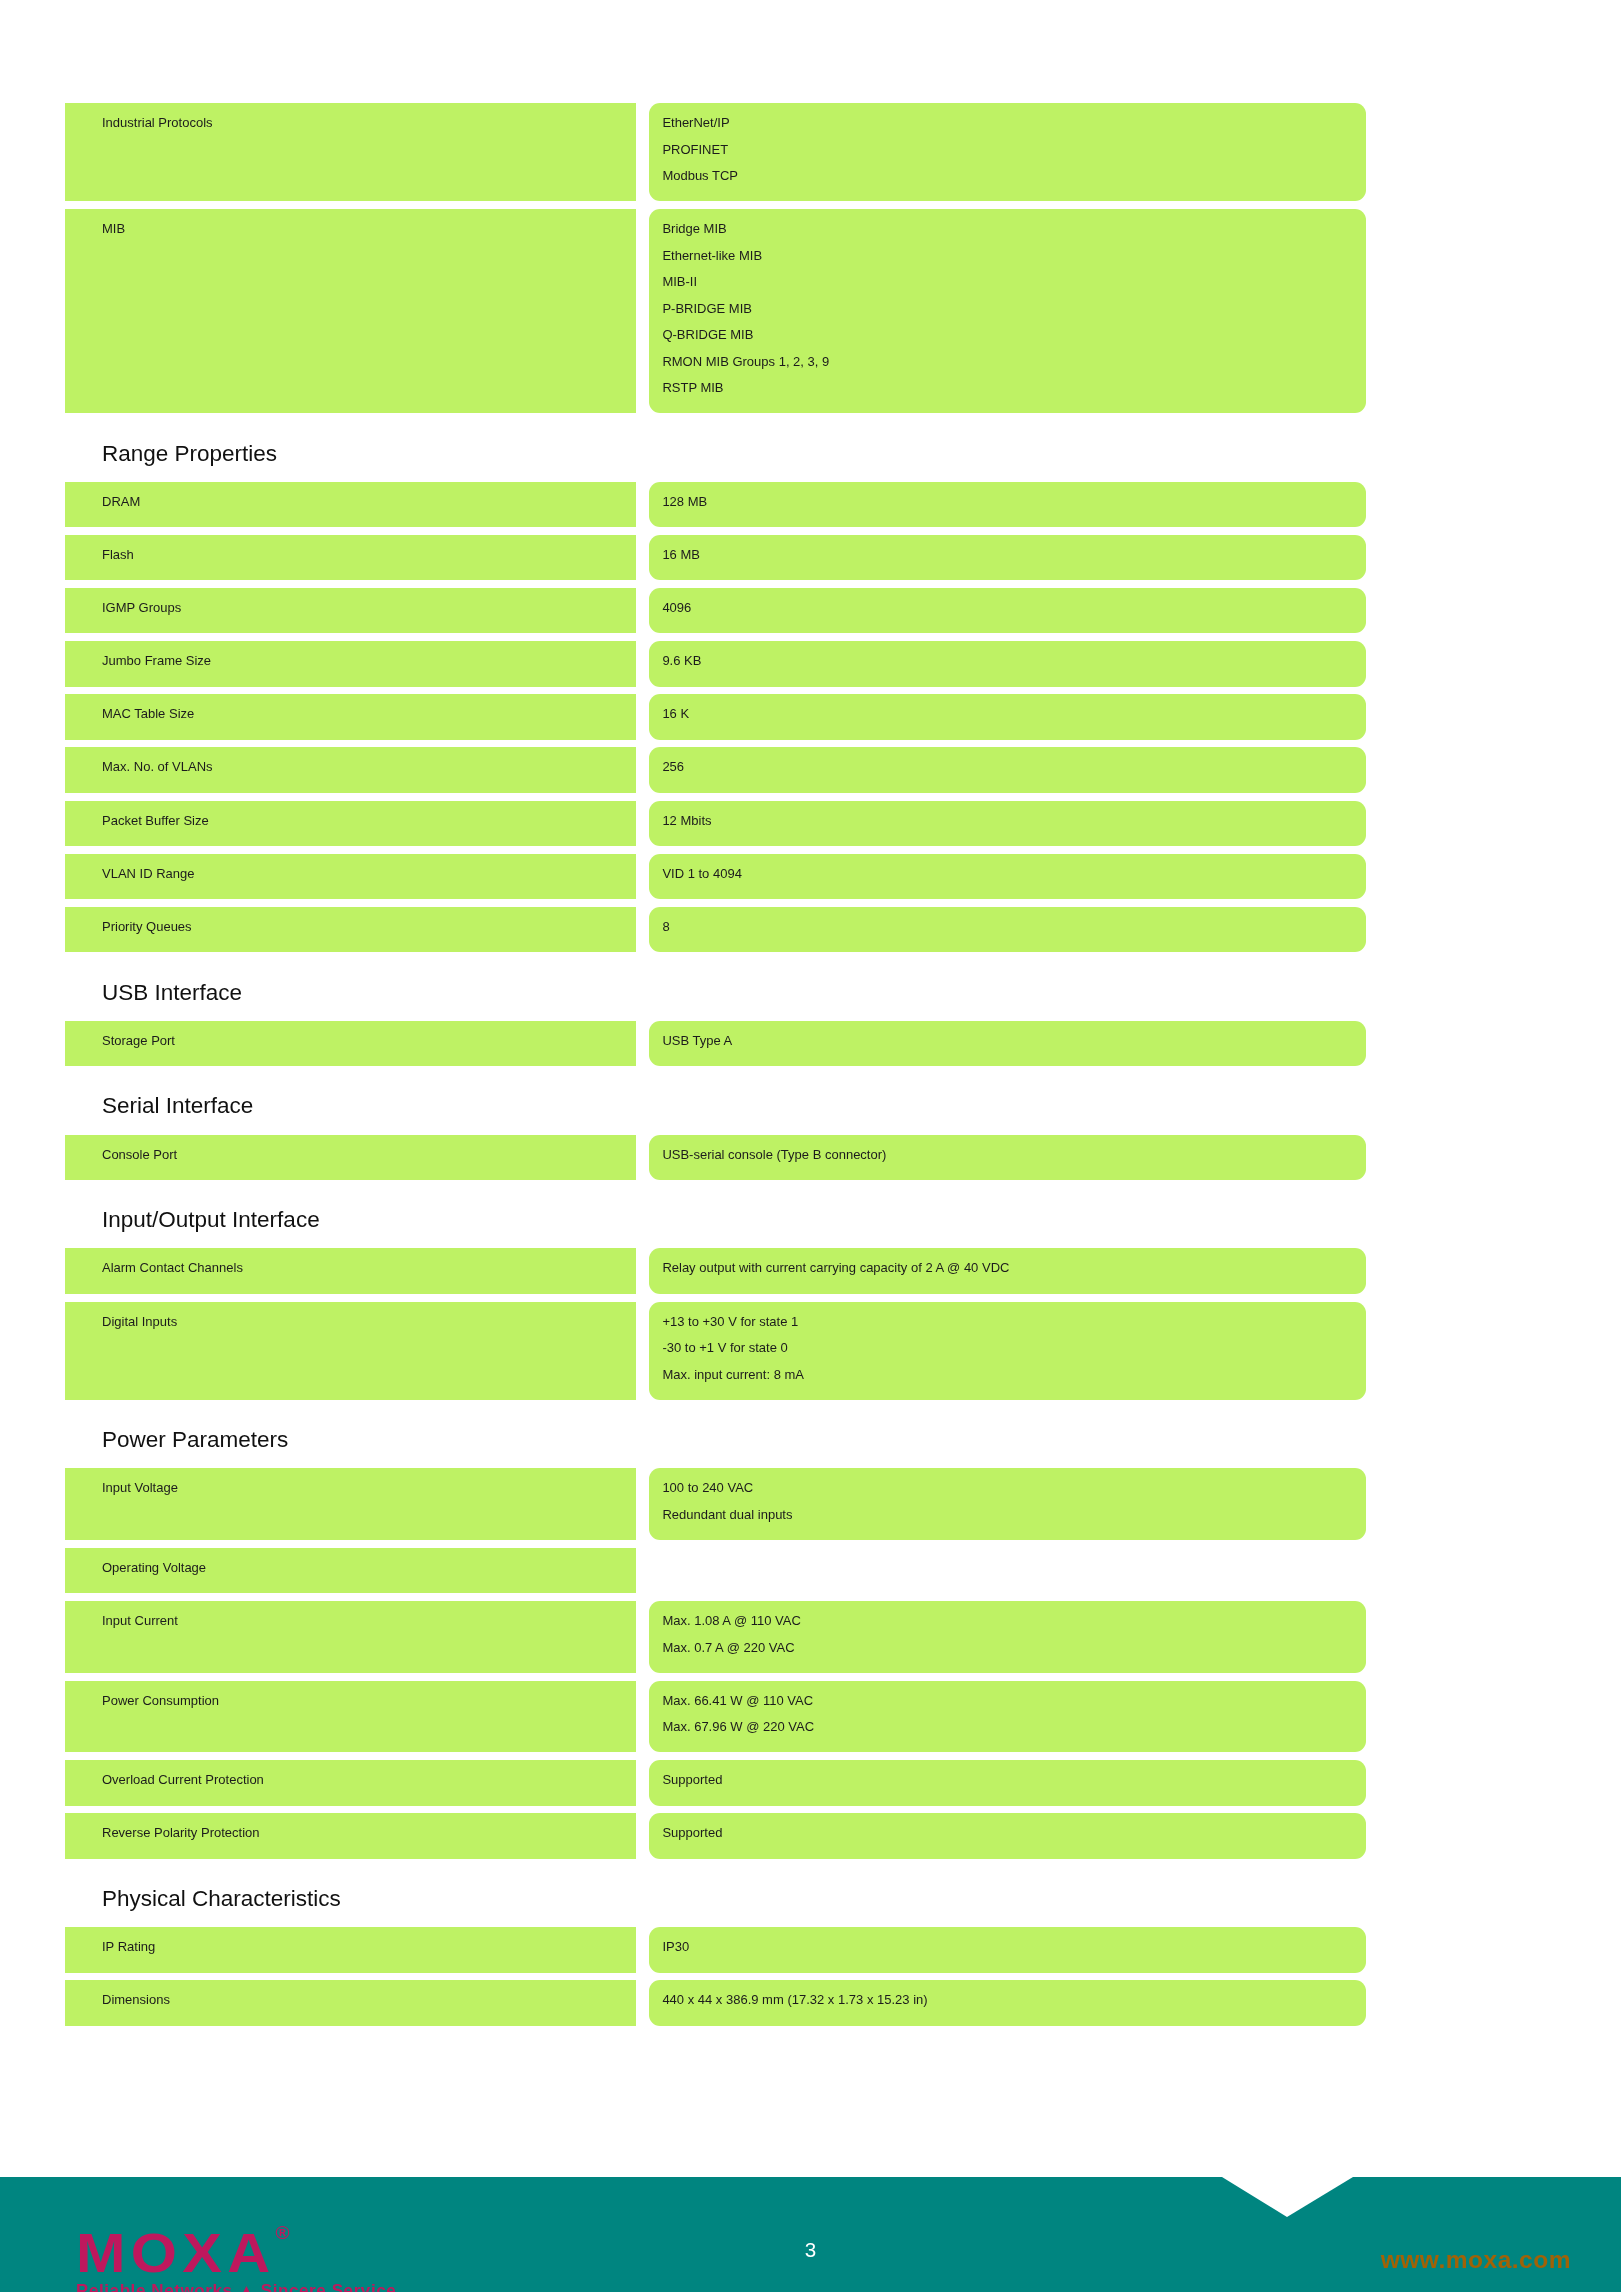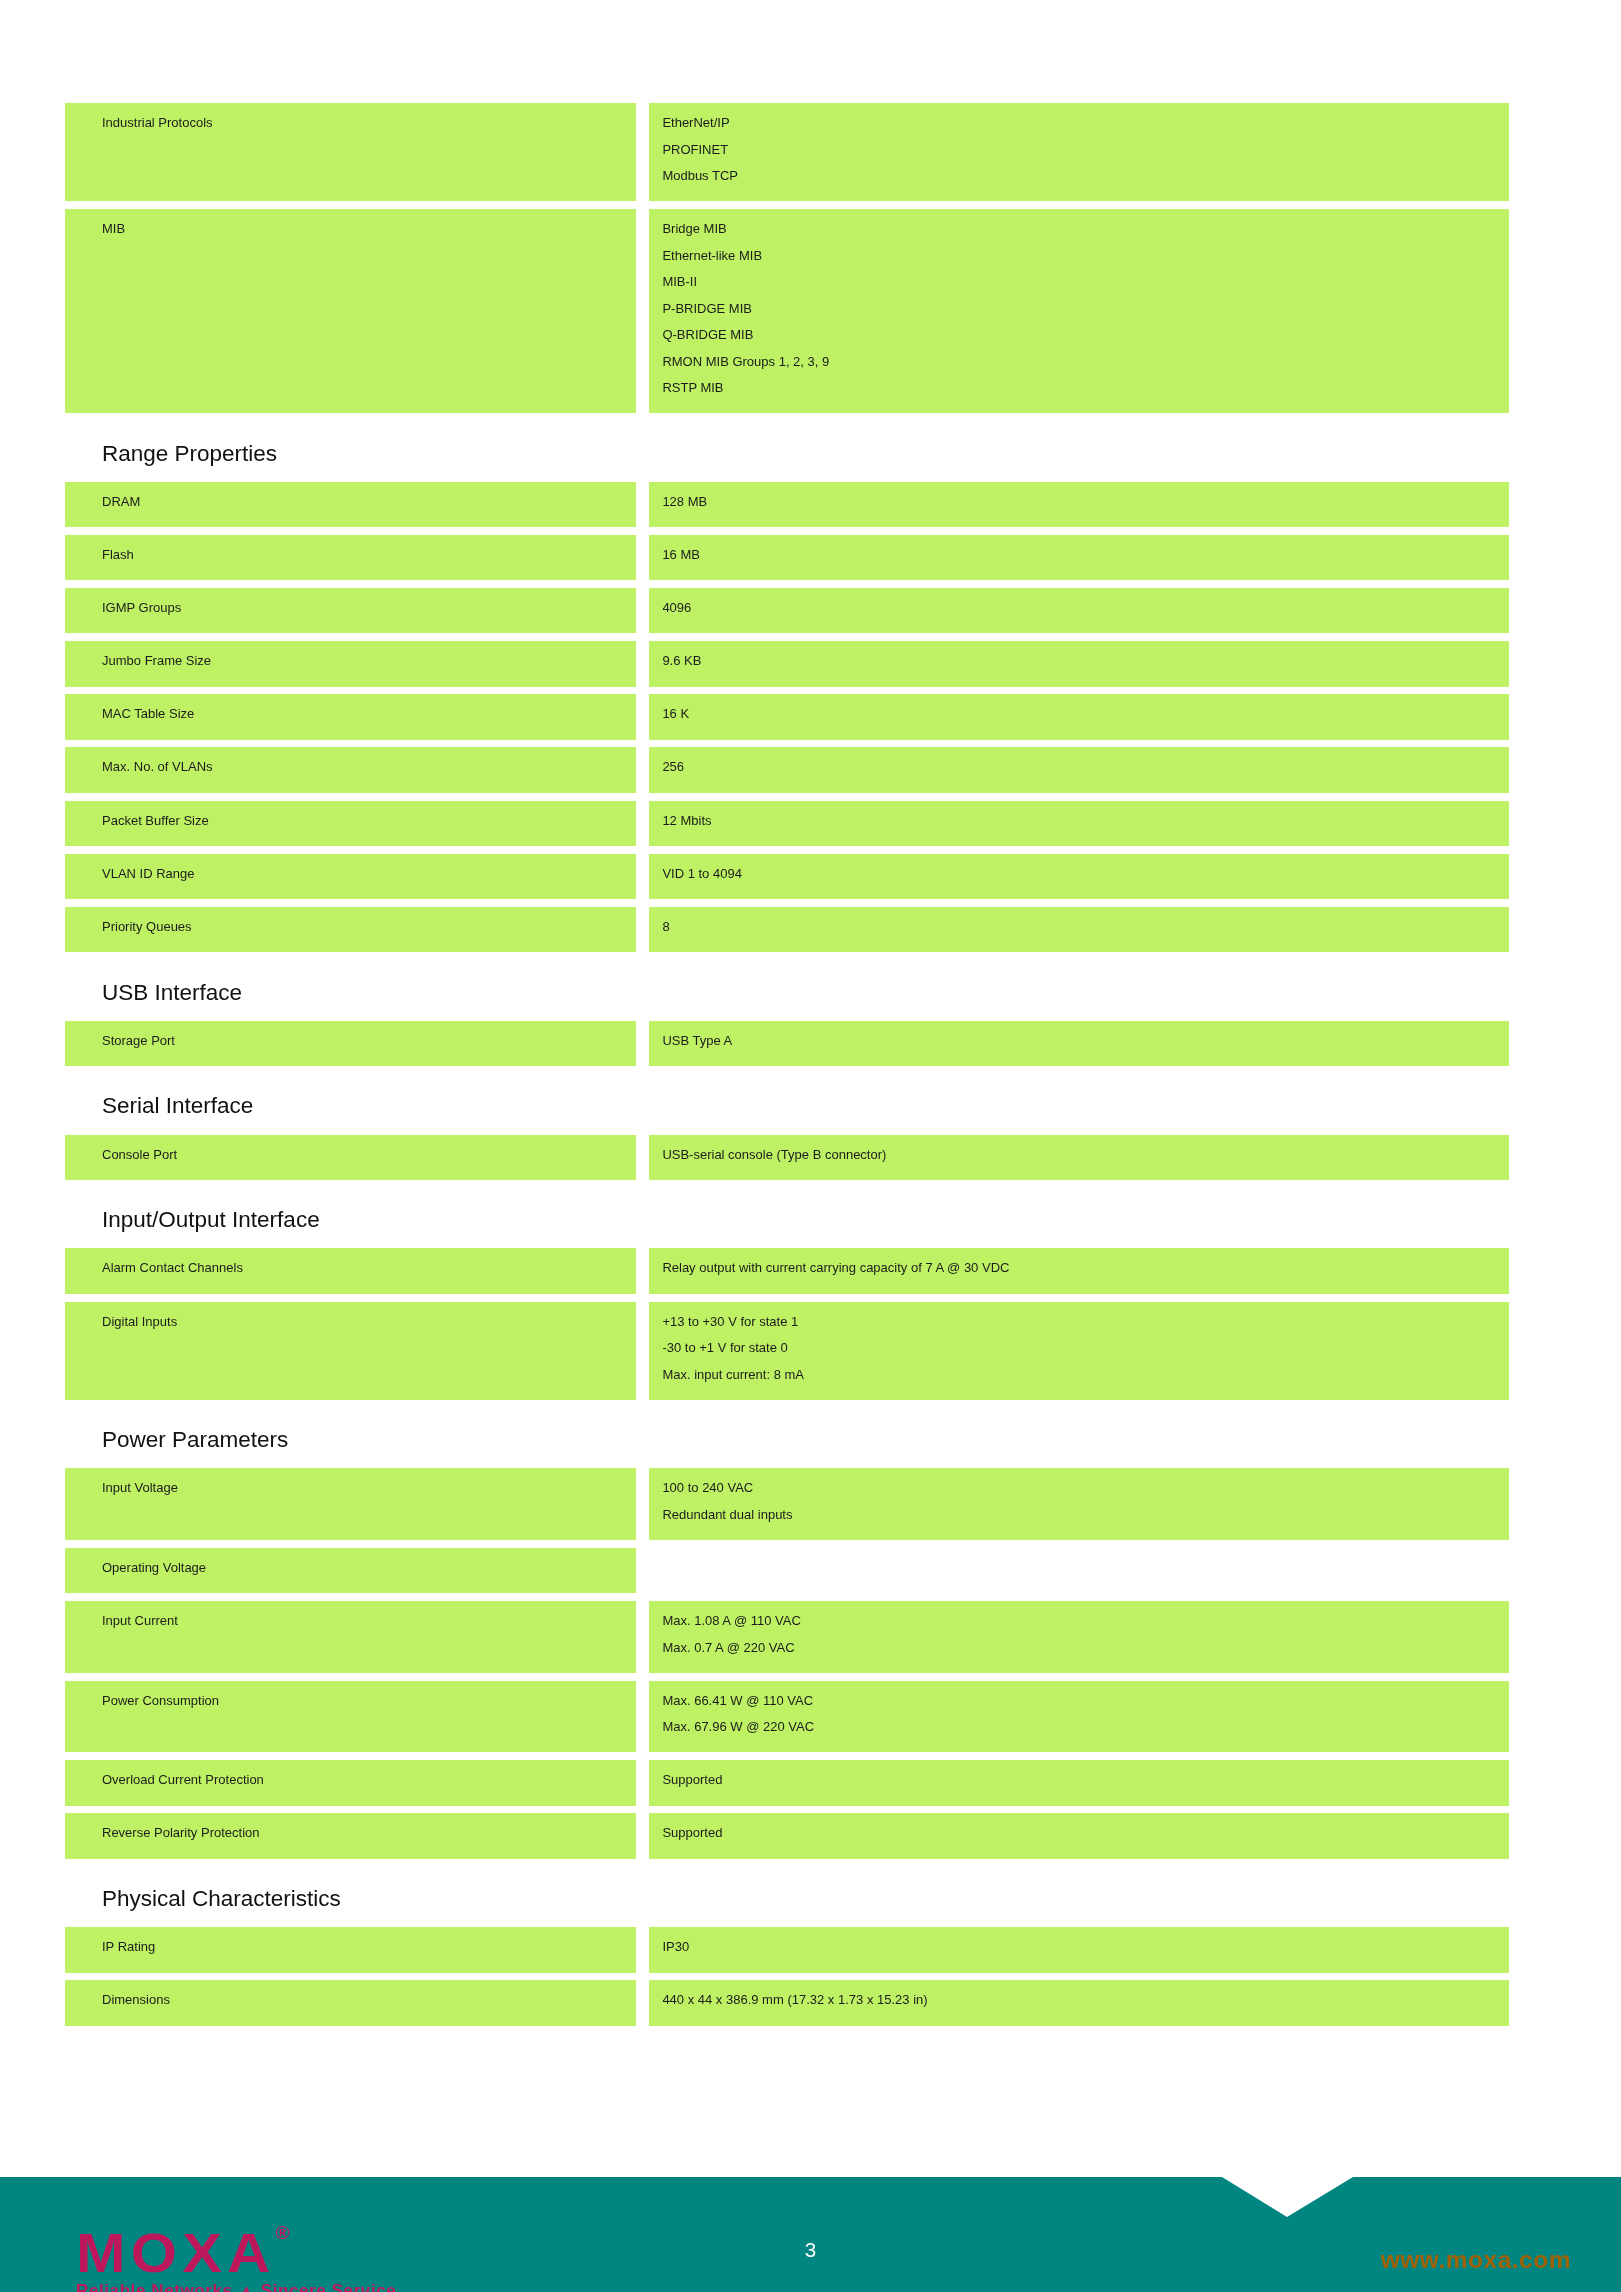--- a/index.html
+++ b/index.html
@@ -40,23 +40,24 @@
     padding-top: 7px;
     padding-bottom: 11.8px;
   }
   .cell.label {
     width: 571px;
     padding-left: 37px;
     padding-right: 15.7px;
     margin-right: 12.7px;
   }
   .cell.value {
-    width: 860px;
+    width: 717px;
     padding-left: 13.7px;
     padding-right: 15.7px;
+    border-radius: 11px;
   }
   footer {
     position: absolute;
     left: 0;
     top: 2177px;
     width: 1621px;
     height: 116px;
   }
   .footer-bg {
     position: absolute;
@@ -243,21 +244,21 @@
     </div>
   </div>
     </section>
 
     <section class="spec-section">
       <h2 class="section-title">Input/Output Interface</h2>
       <div class="rows">
     <div class="row">
       <div class="cell label">Alarm Contact Channels</div>
       <div class="cell value">
-              <div>Relay output with current carrying capacity of 7 A @ 30 VDC</div>
+              <div>Relay output with current carrying capacity of 2 A @ 40 VDC</div>
             </div>
     </div>
 
     <div class="row">
       <div class="cell label">Digital Inputs</div>
       <div class="cell value">
               <div>+13 to +30 V for state 1</div>
               <div>-30 to +1 V for state 0</div>
               <div>Max. input current: 8 mA</div>
             </div>

